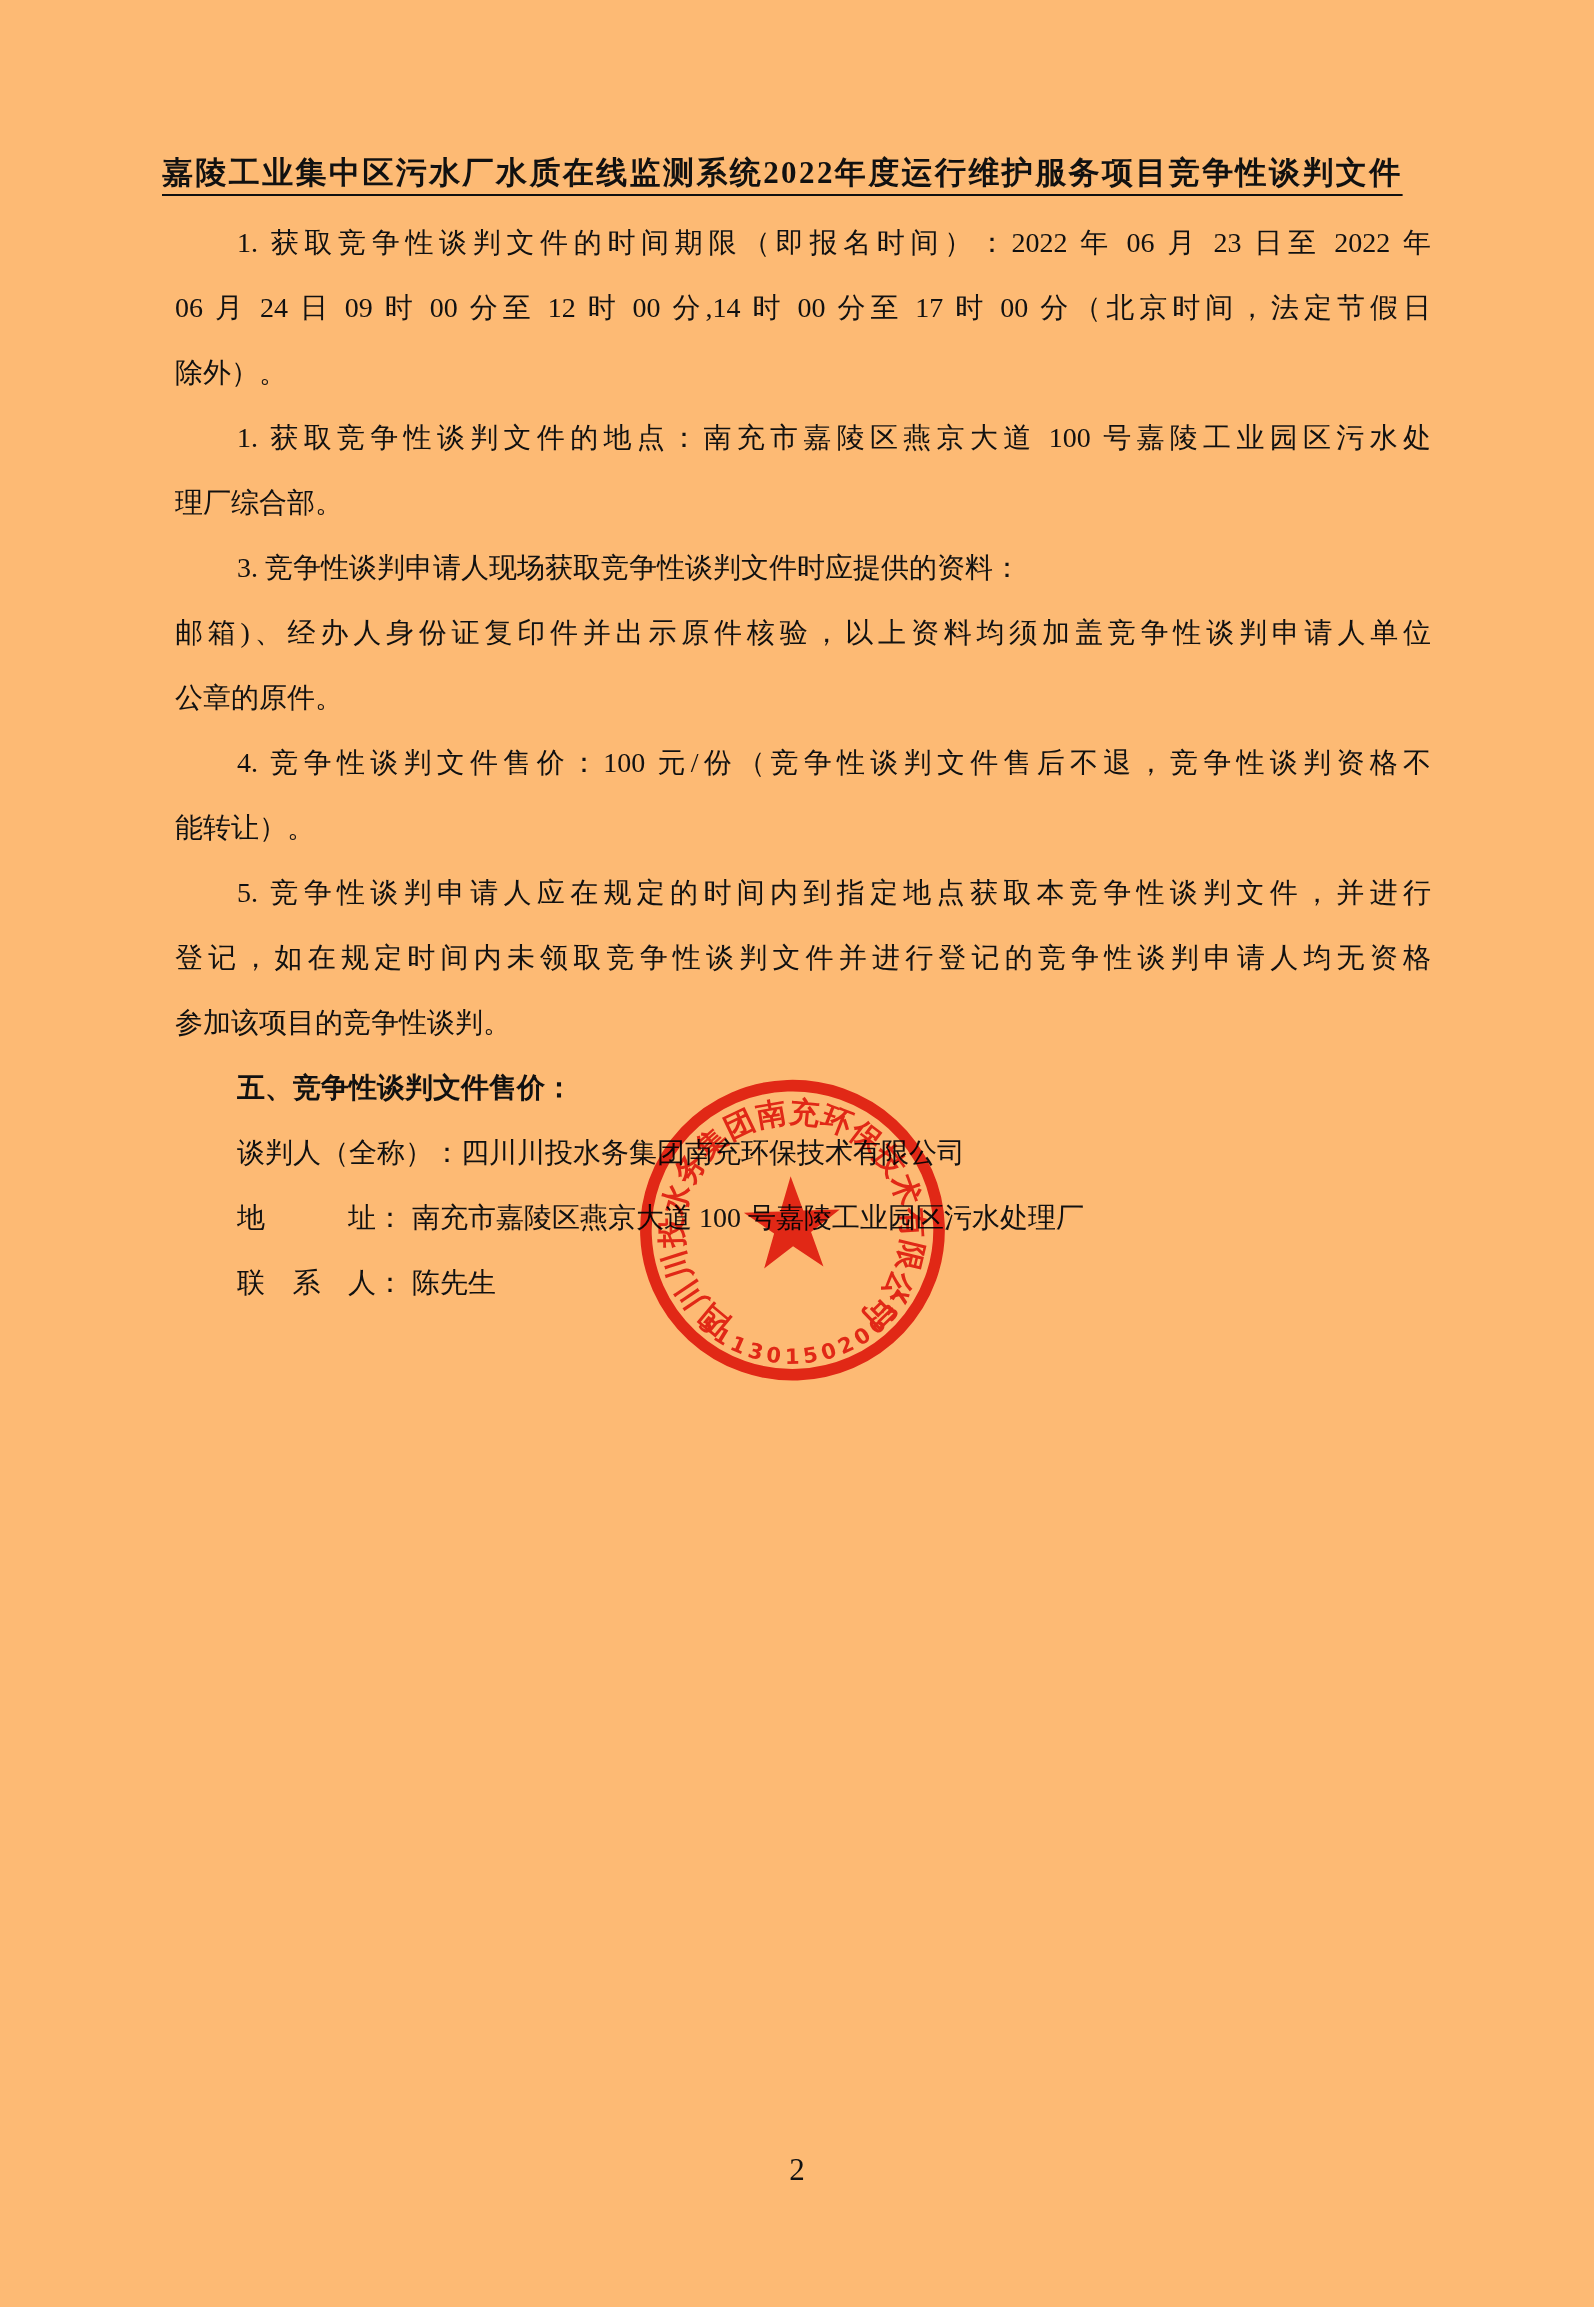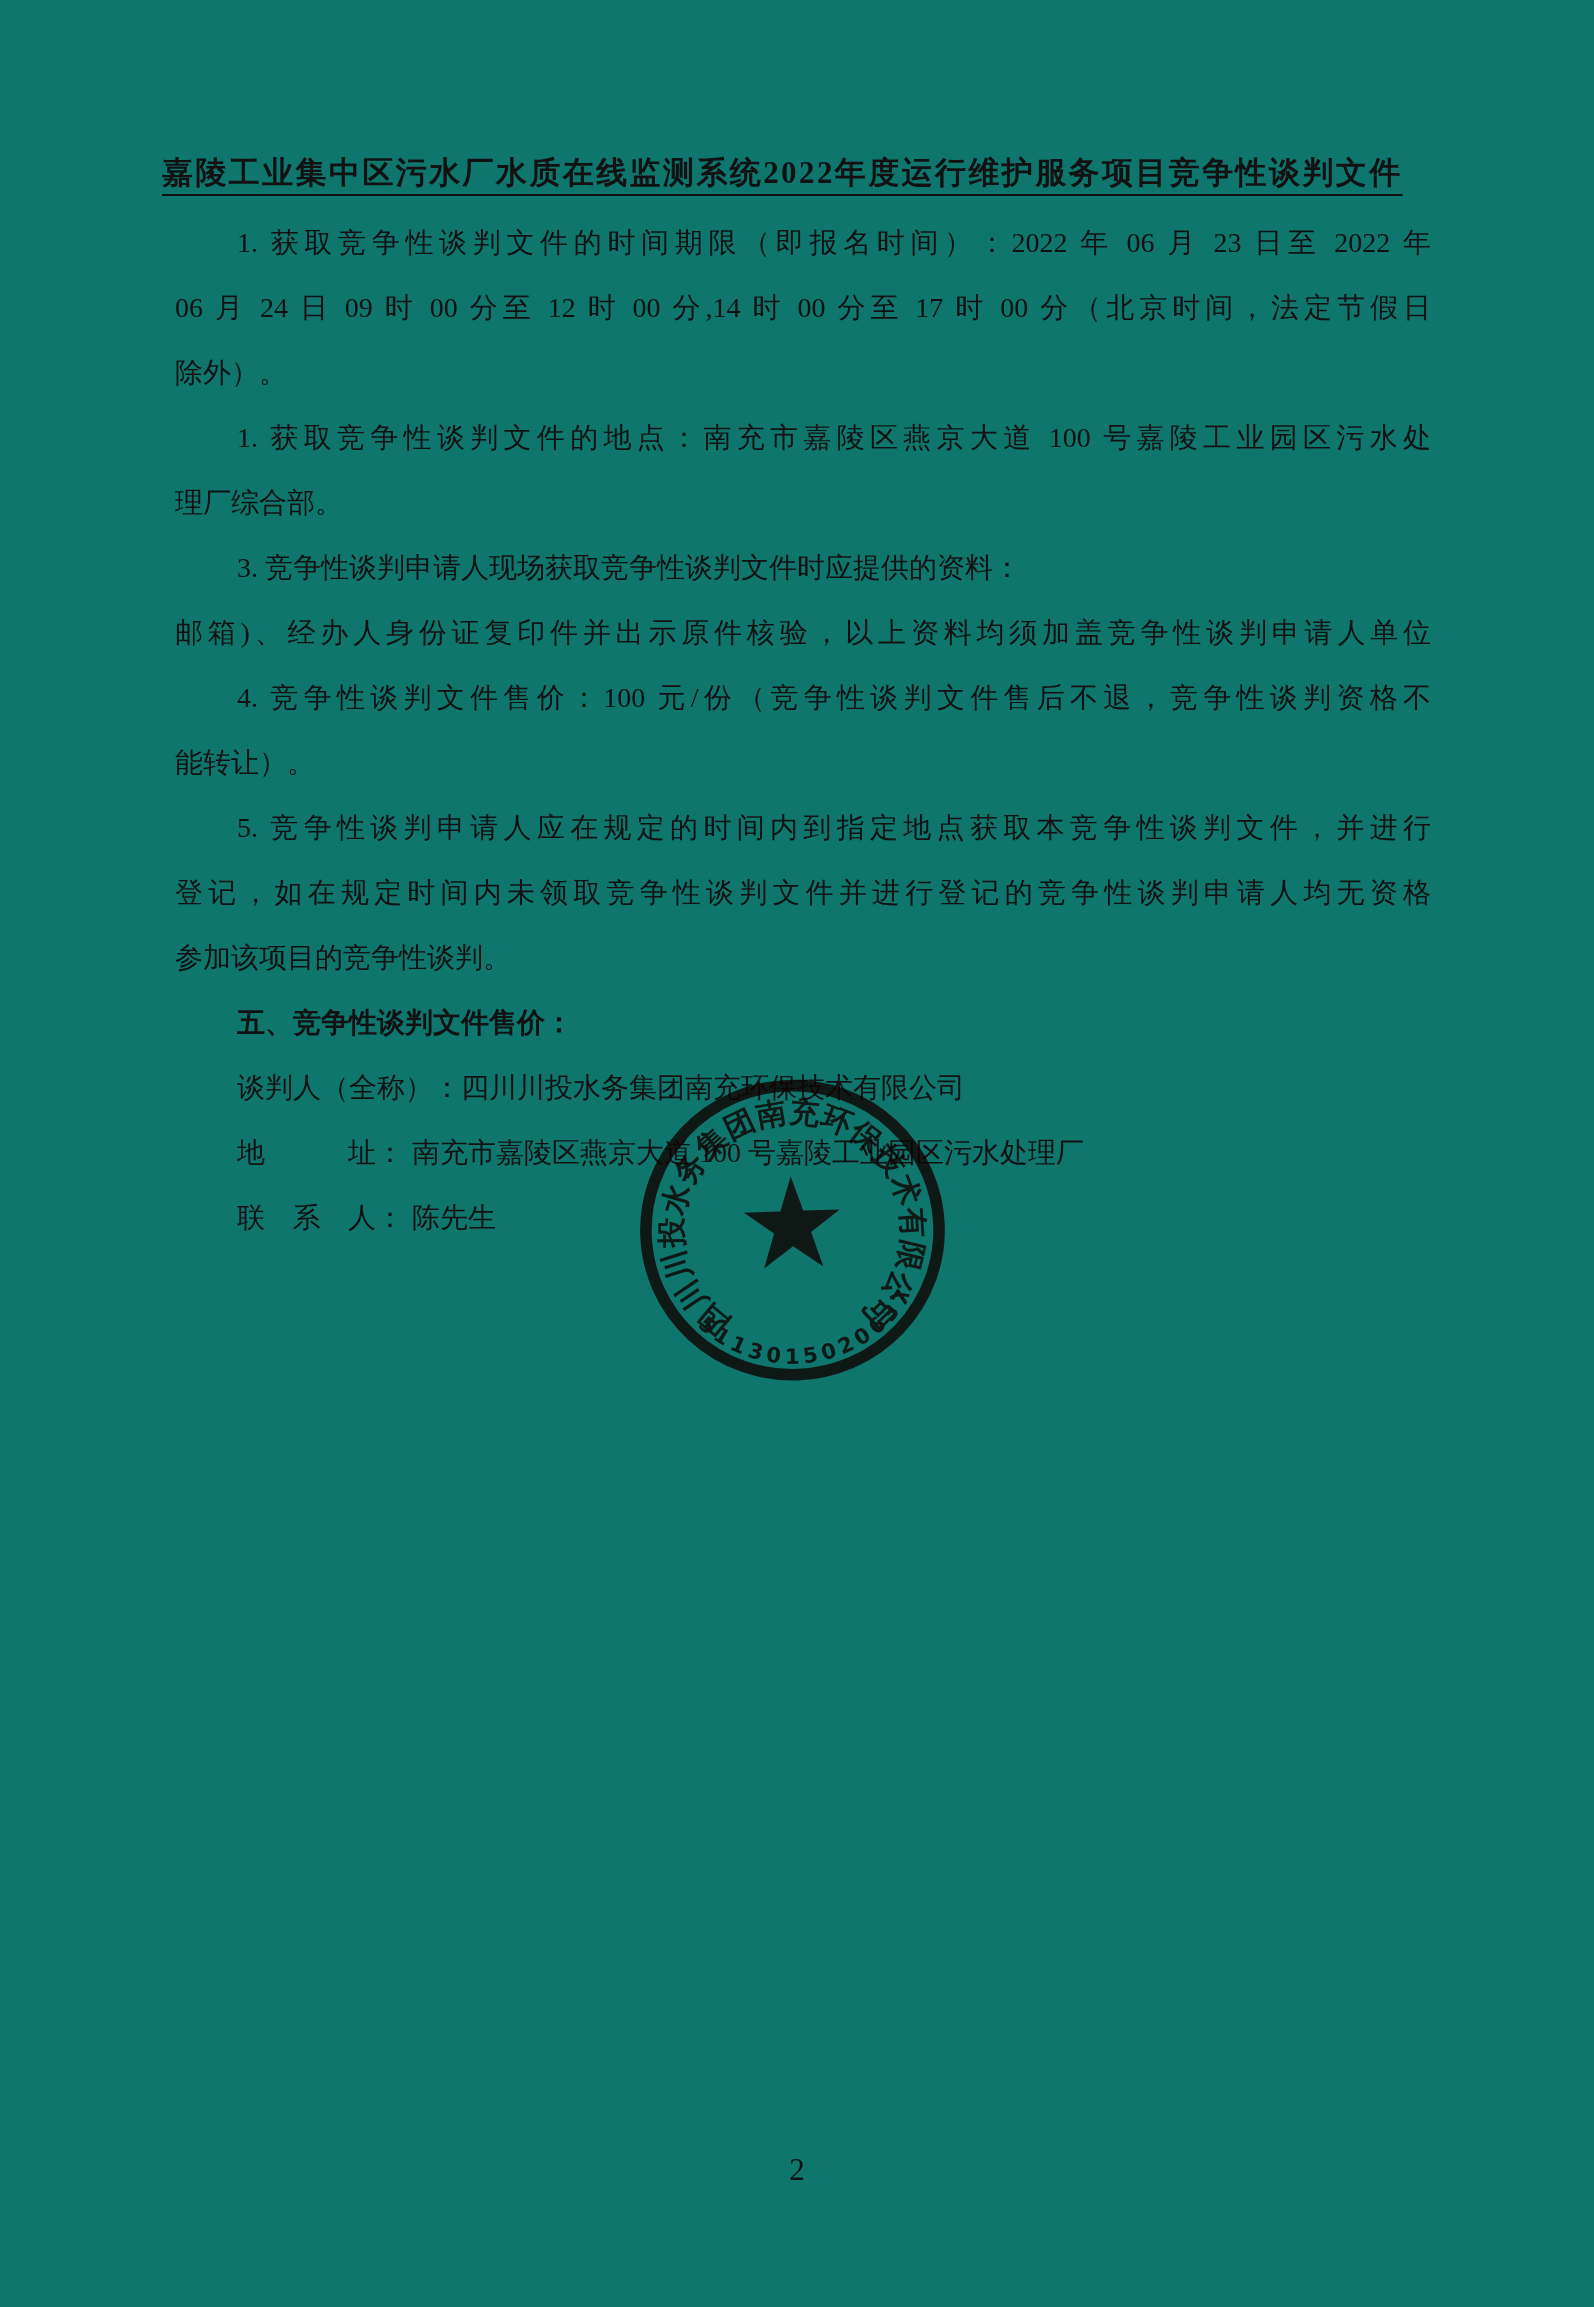--- a/index.html
+++ b/index.html
@@ -7,21 +7,21 @@
     width: 1594px; height: 2307px;
     background: #ffffff;
     font-family: "Liberation Serif", "DejaVu Serif", serif;
     color: #111111;
     position: relative;
     overflow: hidden;
   }
   .page {
     position: absolute; left: 0; top: 0;
     width: 1594px; height: 2307px;
-    background: #0f766e;
+    background: #fdba74;
   }
   .title {
     position: absolute;
     left: 162px; top: 152px;
     font-size: 31px;
     font-weight: 700;
     letter-spacing: 2.4px;
     white-space: nowrap;
     text-decoration: underline;
     text-decoration-thickness: 2px;
@@ -87,20 +87,21 @@
   <div class="title">嘉陵工业集中区污水厂水质在线监测系统2022年度运行维护服务项目竞争性谈判文件</div>
 
   <div class="doc">
     <div class="ln ind fill">1. 获取竞争性谈判文件的时间期限（即报名时间）：2022 年 06 月 23 日至 2022 年</div>
     <div class="ln fill">06 月 24 日 09 时 00 分至 12 时 00 分,14 时 00 分至 17 时 00 分（北京时间，法定节假日</div>
     <div class="ln">除外）。</div>
     <div class="ln ind fill">1. 获取竞争性谈判文件的地点：南充市嘉陵区燕京大道 100 号嘉陵工业园区污水处</div>
     <div class="ln">理厂综合部。</div>
     <div class="ln ind">3. 竞争性谈判申请人现场获取竞争性谈判文件时应提供的资料：</div>
     <div class="ln fill">邮箱)、经办人身份证复印件并出示原件核验，以上资料均须加盖竞争性谈判申请人单位</div>
+    <div class="ln">公章的原件。</div>
     <div class="ln ind fill">4. 竞争性谈判文件售价：100 元/份（竞争性谈判文件售后不退，竞争性谈判资格不</div>
     <div class="ln">能转让）。</div>
     <div class="ln ind fill">5. 竞争性谈判申请人应在规定的时间内到指定地点获取本竞争性谈判文件，并进行</div>
     <div class="ln fill">登记，如在规定时间内未领取竞争性谈判文件并进行登记的竞争性谈判申请人均无资格</div>
     <div class="ln">参加该项目的竞争性谈判。</div>
 
     <div class="ln ind bold">五、竞争性谈判文件售价：</div>
 
     <div class="ln ind"><span>谈判人（全称）</span><span>：</span><span>四川川投水务集团南充环保技术有限公司</span></div>
 

